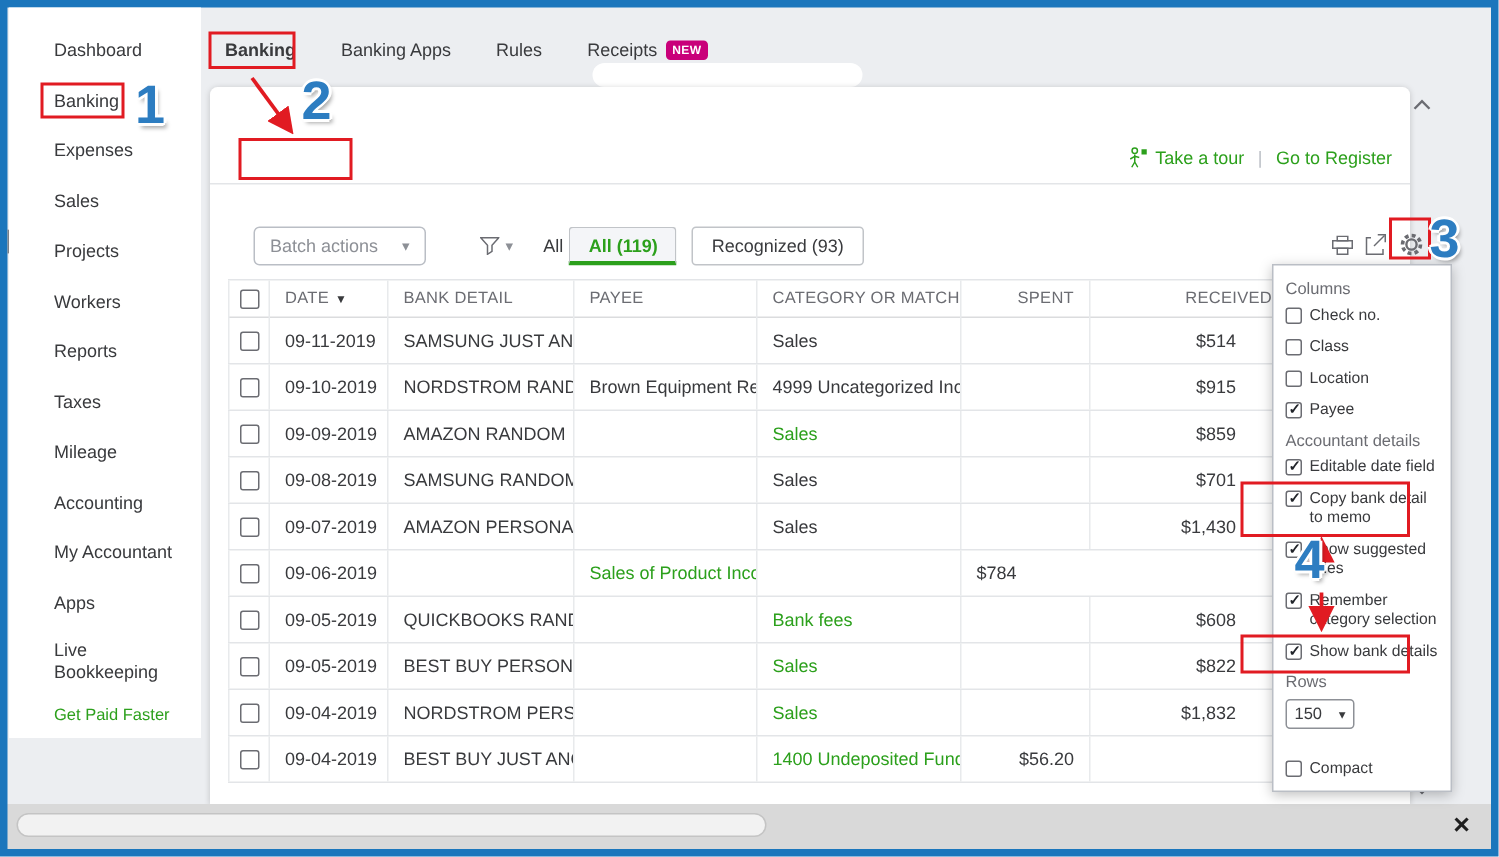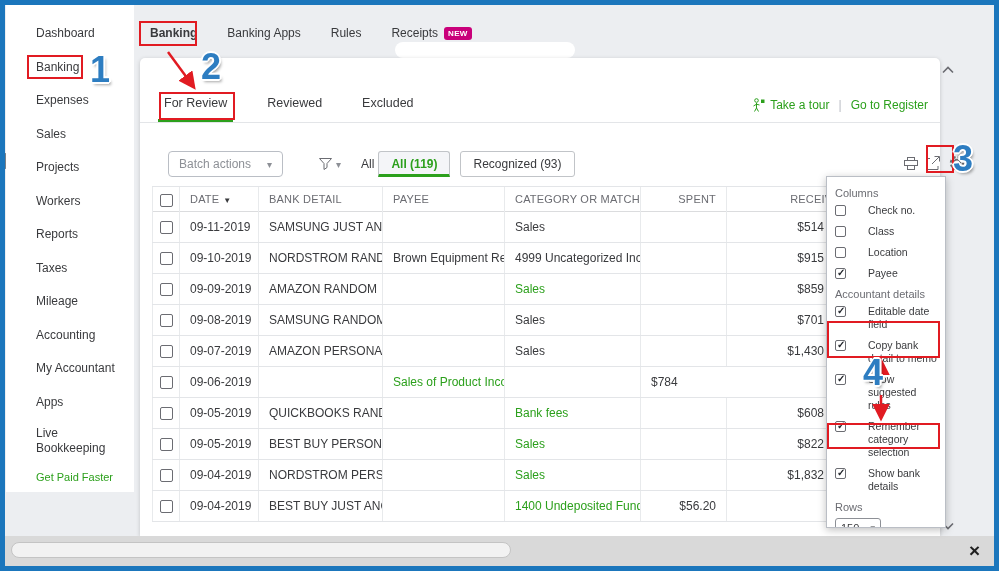--- a/index.html
+++ b/index.html
@@ -28,21 +28,21 @@
   .review-tabs { position: absolute; left: 24px; top: 35px; height: 29px; display: flex; gap: 40px; }
   .ptab { position: relative; font-size: 12.5px; color: #393A3D; height: 29px; line-height: 20px; cursor: pointer; }
   .ptab.active::after { content: ""; position: absolute; left: -6px; right: -6px; bottom: 0; height: 3px; background: #2CA01C; }
   .tabs-divider { position: absolute; left: 0; right: 0; top: 64px; height: 1px; background: #E3E5E8; }
 
   .header-links { position: absolute; right: 12px; top: 40px; display: flex; align-items: flex-start; gap: 9px; font-size: 12px; }
   .hl-link { color: #2CA01C; cursor: pointer; display: flex; align-items: center; gap: 5px; }
   .hl-div { color: #BABEC5; }
 
   
-  .toolbar { position: absolute; left: 16px; top: 92px; height: 28px; width: 100%; display: flex; align-items: center; }
+  .toolbar { position: absolute; left: 0; top: 92px; height: 28px; width: 100%; display: flex; align-items: center; padding-left: 17px; }
   .batch-btn { margin-left: 12px; display: flex; align-items: center; gap: 16px; border: 1px solid #BABEC5; border-radius: 4px; height: 26px; padding: 0 10px; color: #8D9096; font-size: 12px; background: #fff; cursor: pointer; }
   .tb-caret { font-size: 10px; color: #8D9096; }
   .funnel-wrap { margin-left: 36px; display: flex; align-items: center; gap: 4px; cursor: pointer; }
   .all-label { margin-left: 20px; font-size: 12px; color: #393A3D; }
   .ftabs { display: flex; margin-left: 4px; }
   .ftab { height: 26px; line-height: 24px; padding: 0 12px; border: 1px solid #C1C4C8; font-size: 12px; color: #393A3D; background: #fff; cursor: pointer; border-radius: 3px; }
   .ftab.active { color: #2CA01C; font-weight: bold; background: #F4F5F8; border-bottom: 3px solid #2CA01C; border-radius: 3px 3px 0 0; }
   .ftab + .ftab { margin-left: 10px; }
   .tb-icons { position: absolute; right: -10px; top: 0; height: 26px; display: flex; align-items: center; gap: 8px; }
   .tb-icon { cursor: pointer; display: flex; align-items: center; }
@@ -59,27 +59,27 @@
   .cell.c-spent { text-align: right; padding-right: 10px; }
   .cell.c-recv { text-align: right; padding-right: 114px; border-right: none; }
   .table-header .cell.c-recv { padding-right: 90px; }
   .cell.green { color: #2CA01C; }
   .sort-caret { font-size: 8px; color: #393A3D; margin-left: 4px; }
 
   .cb { display: inline-block; width: 13px; height: 13px; border: 1px solid #6B6C72; border-radius: 2px; background: #fff; position: relative; cursor: pointer; flex: none; }
   .cb.checked::after { content: "✓"; position: absolute; left: 1px; top: -2px; font-size: 11px; font-weight: bold; color: #21242A; }
 
   
-  .gear-menu { position: absolute; left: 821px; top: 171px; width: 120px; height: 352px; background: #fff; border: 1px solid #BABEC5; box-shadow: 0 2px 8px rgba(0,0,0,.25); z-index: 10; padding: 8px; overflow: hidden; }
+  .gear-menu { position: absolute; left: 843px; top: 171px; width: 120px; height: 352px; background: #fff; border: 1px solid #BABEC5; box-shadow: 0 2px 8px rgba(0,0,0,.25); z-index: 10; padding: 8px; overflow: hidden; }
   .gm-title { font-size: 11px; color: #6B6C72; margin: 2px 0 5px; }
-  .gm-item { display: flex; gap: 22px; align-items: flex-start; margin-bottom: 8px; cursor: pointer; }
+  .gm-item { display: flex; gap: 5px; align-items: flex-start; margin-bottom: 8px; cursor: pointer; }
   .gm-item .cb { width: 11px; height: 11px; margin-top: 1px; }
   .gm-item .cb.checked::after { font-size: 10px; top: -2px; left: 1px; }
   .gm-label { font-size: 10.5px; color: #393A3D; line-height: 13px; }
-  .gm-select { width: 46px; height: 20px; border: 1px solid #8D9096; border-radius: 3px; display: flex; align-items: center; justify-content: space-between; padding: 0 5px; font-size: 11px; color: #393A3D; margin: 2px 0 8px; cursor: pointer; }
+  .gm-select { width: 46px; height: 20px; border: 1px solid #8D9096; border-radius: 3px; display: flex; align-items: center; justify-content: space-between; padding: 0 5px; font-size: 11px; color: #393A3D; margin: 2px 0 20px; cursor: pointer; }
   .sel-caret { font-size: 9px; color: #393A3D; }
 
   
   .chev { position: absolute; cursor: pointer; }
   .bottom-strip { position: absolute; left: 5px; top: 536px; width: 989px; height: 30px; background: #D9D9D9; }
   .h-thumb { position: absolute; left: 6px; top: 6px; width: 500px; height: 16px; background: #F2F2F2; border: 1px solid #C4C4C4; border-radius: 8px; cursor: pointer; }
   .close-x { position: absolute; right: 14px; top: 2px; font-size: 19px; font-weight: bold; color: #1F1F1F; cursor: pointer; line-height: 26px; }
 
   
   .ann-box { position: absolute; border: 2px solid #E11B22; z-index: 20; pointer-events: none; }
@@ -125,25 +125,20 @@
           <div class="sb-item">Mileage</div>
           <div class="sb-item">Accounting</div>
           <div class="sb-item">My Accountant</div>
           <div class="sb-item">Apps</div>
           <div class="sb-item wrap">Live Bookkeeping</div>
         </div>
       <div class="sb-promo">Get Paid Faster</div>
     </aside>
 
     <section class="card">
-      <div class="review-tabs">
-          <div class="ptab active">For Review</div>
-          <div class="ptab">Reviewed</div>
-          <div class="ptab">Excluded</div>
-        </div>
       <div class="tabs-divider"></div>
 
       <div class="header-links">
         <span class="hl-link">
           <svg width="13" height="14" viewBox="0 0 13 14">
               <circle cx="4.5" cy="2.5" r="1.8" fill="none" stroke="#2CA01C"></circle>
               <path d="M4.5 5 v5 M4.5 6.2 l-3 1.8 M4.5 6.2 l3 .8 M4.5 10 l-2 3.5 M4.5 10 l2 3.5" stroke="#2CA01C" fill="none"></path>
               <path d="M9 1.5 h3.5 v3.5 H9 z" fill="#2CA01C"></path>
             </svg>
           <span>Take a tour</span>

